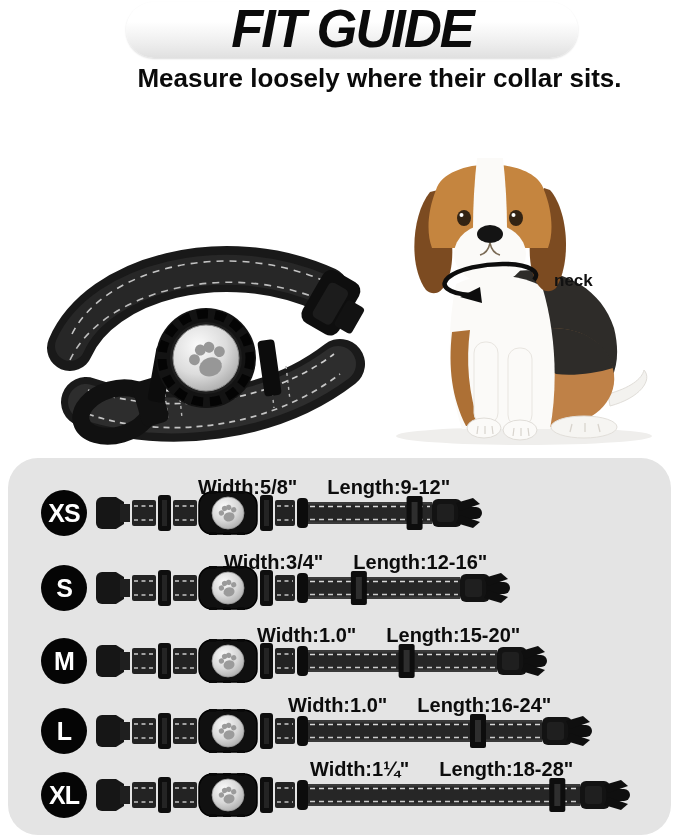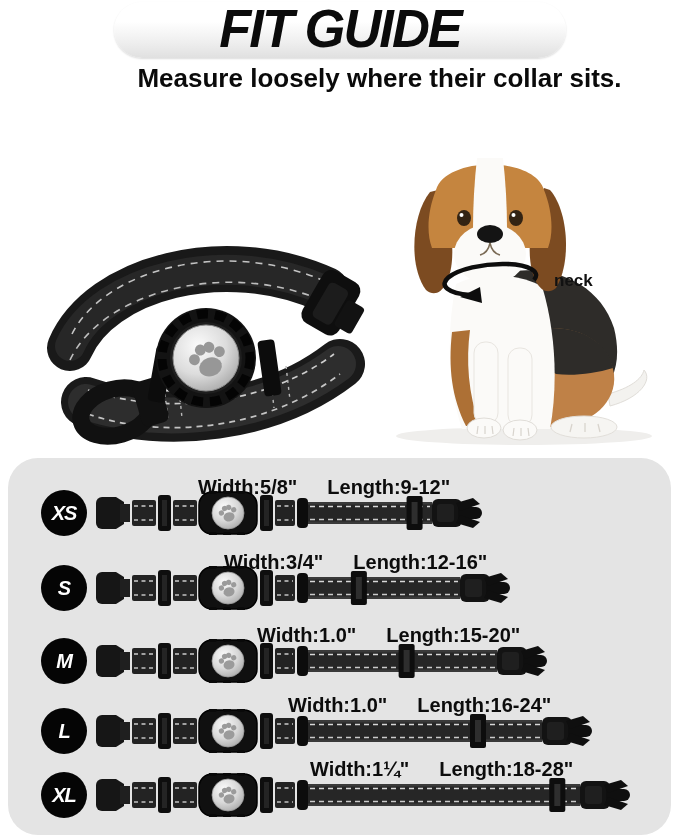--- a/index.html
+++ b/index.html
@@ -2,21 +2,21 @@
 <html><head>
 <meta charset="utf-8">
 <style>
   html,body{margin:0;padding:0;}
   body{
     width:679px;height:839px;position:relative;overflow:hidden;
     background:#ffffff;color:#0d0d0d;
     font-family:"Liberation Sans", sans-serif;
   }
   .title-pill{
-    position:absolute;left:114px;top:2px;width:452px;height:56px;
+    position:absolute;left:126px;top:2px;width:452px;height:56px;
     border-radius:28px;
     background:linear-gradient(#ffffff 35%,#ededed 75%,#e0e0e0);
     box-shadow:0 1px 2px rgba(0,0,0,.14);
     display:flex;align-items:center;justify-content:center;
   }
   .title-text{
     font-size:53px;font-weight:bold;font-style:italic;
     letter-spacing:-2px;color:#0b0b0b;transform:scaleX(.99);
     white-space:nowrap;line-height:1;padding-bottom:4px;
   }
@@ -27,21 +27,21 @@
   .collar-img{position:absolute;left:30px;top:218px;}
   .dog-img{position:absolute;left:372px;top:136px;}
   .panel{
     position:absolute;left:8px;top:458px;width:663px;height:377px;
     background:#e4e4e4;border-radius:30px;
   }
   .size-row{position:absolute;left:0;width:100%;height:64px;}
   .badge{
     position:absolute;left:33px;top:14px;width:46px;height:46px;border-radius:50%;
     background:#050505;color:#ffffff;display:flex;align-items:center;justify-content:center;
-    font-weight:bold;font-style:italic;font-size:20px;letter-spacing:-1px;
+    font-weight:bold;font-size:25px;letter-spacing:-1px;
   }
   .spec{position:absolute;top:0;font-size:20px;font-weight:bold;color:#0c0c0c;white-space:nowrap;}
   .spec .w{margin-right:30px;}
   .strap{position:absolute;left:86px;top:15px;}
 </style>
 </head>
 <body>
 
 <div class="title-pill">
   <div class="title-text">FIT GUIDE</div>

